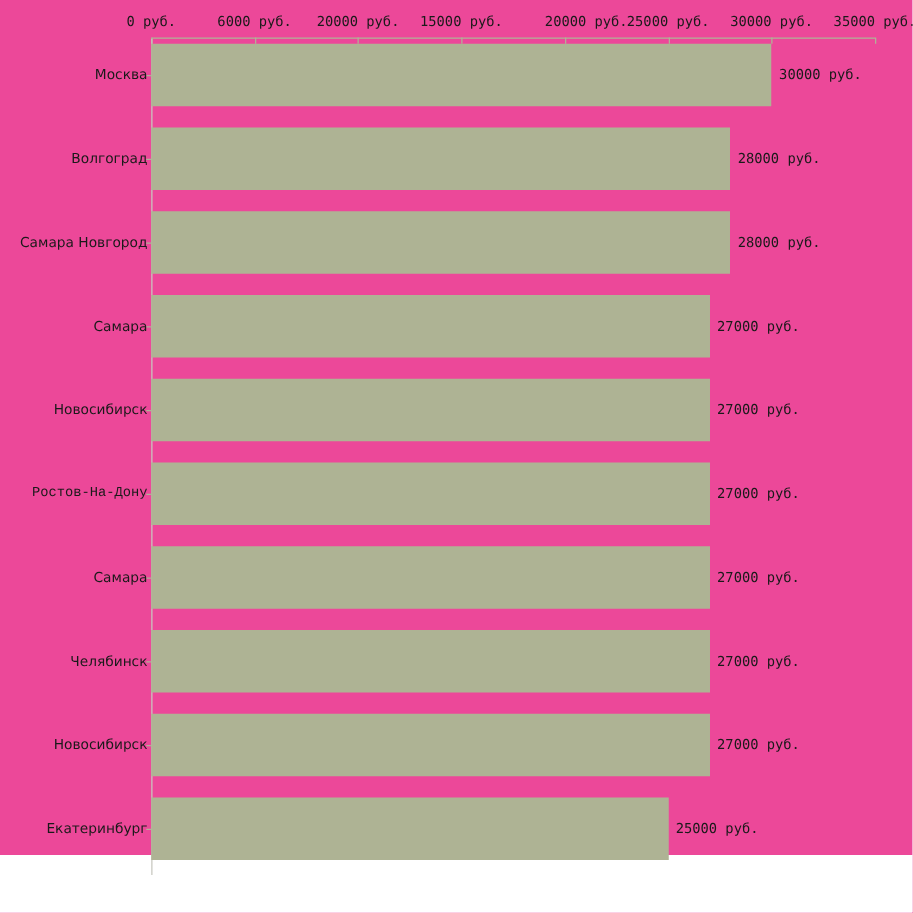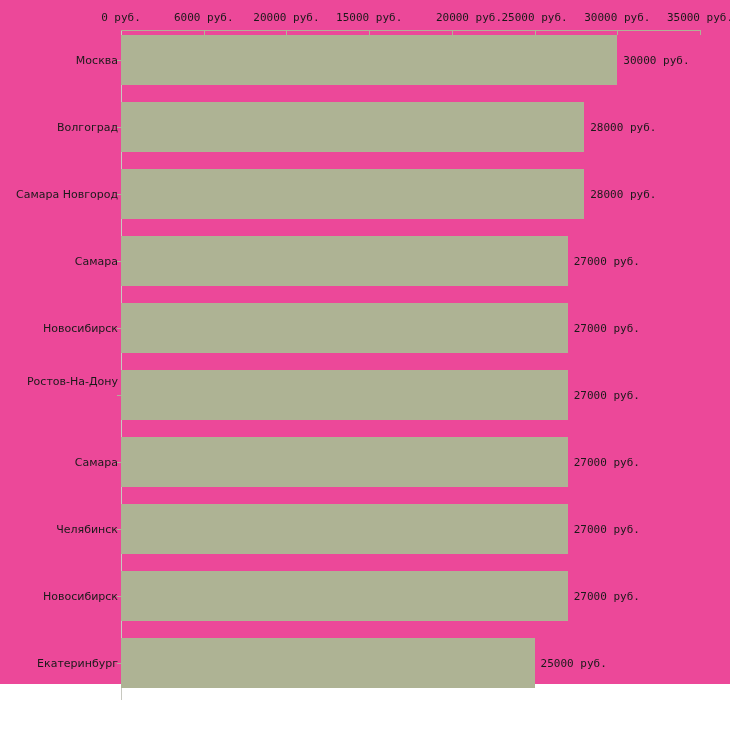--- a/index.html
+++ b/index.html
@@ -129,21 +129,21 @@
       <div class="y-tick" style="top: 596px;"></div>
       <div class="y-tick" style="top: 663px;"></div>
     </div>
 
   <div id="cat-labels">
       <div class="cat-label" style="top: 60px;">Москва</div>
       <div class="cat-label" style="top: 127px;">Волгоград</div>
       <div class="cat-label" style="top: 194px;">Самара Новгород</div>
       <div class="cat-label" style="top: 261px;">Самара</div>
       <div class="cat-label" style="top: 328px;">Новосибирск</div>
-      <div class="cat-label" style="top: 381px;">Ростов-На-Дону</div>
+      <div class="cat-label" style="top: 395px; font-family: Liberation Mono, monospace;">Ростов-На-Дону</div>
       <div class="cat-label" style="top: 462px;">Самара</div>
       <div class="cat-label" style="top: 529px;">Челябинск</div>
       <div class="cat-label" style="top: 596px;">Новосибирск</div>
       <div class="cat-label" style="top: 663px;">Екатеринбург</div>
     </div>
 
   <div id="bars">
       <div class="bar" style="top: 35px; width: 496.286px; background: rgb(174, 179, 148);"></div>
       <div class="bar-value" style="left: 623.286px; top: 60px;">30000 руб.</div>
       <div class="bar" style="top: 102px; width: 463.2px; background: rgb(174, 179, 148);"></div>

